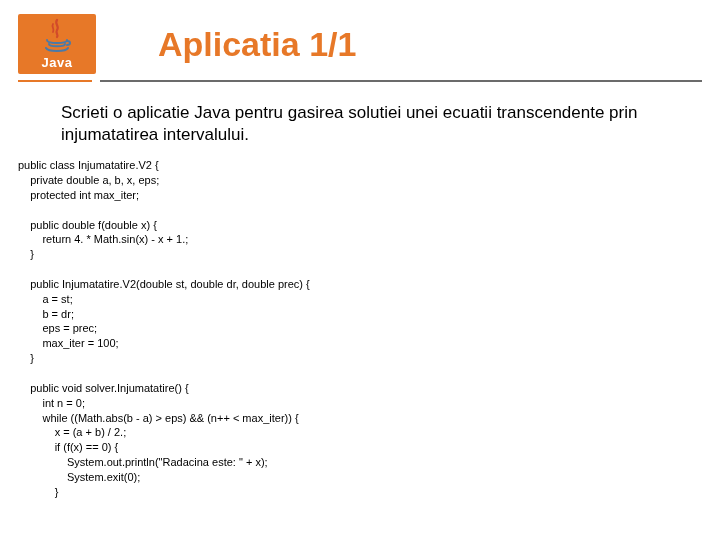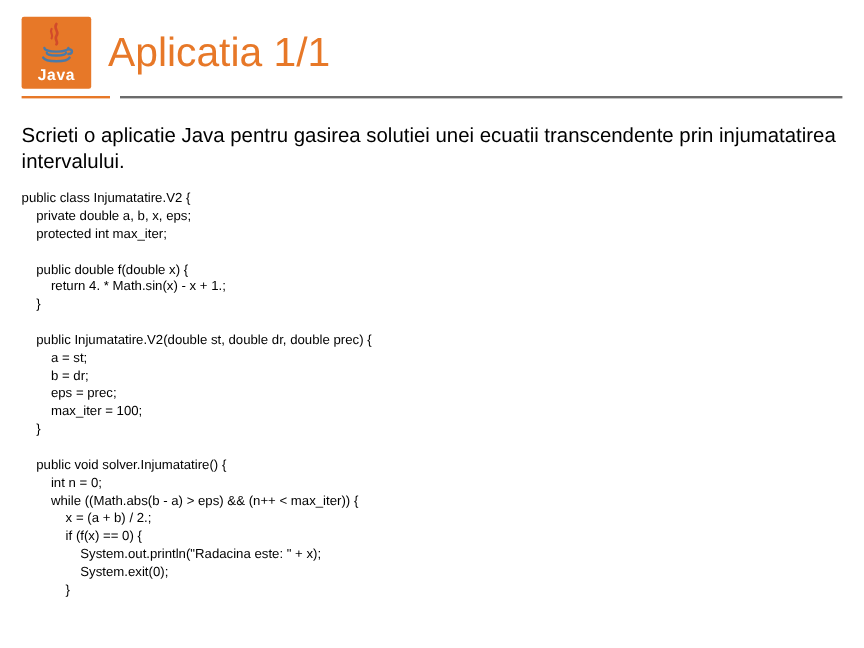--- a/index.html
+++ b/index.html
@@ -17,21 +17,21 @@
     height: 540px;
     box-sizing: border-box;
     padding: 14px 18px 0 18px;
   }
   .header {
     display: flex;
     align-items: center;
     gap: 14px;
   }
   .logo {
-    width: 58px;
+    width: 78px;
     height: 60px;
     background: #e77828;
     border-radius: 2px;
     position: relative;
     display: flex;
     flex-direction: column;
     align-items: center;
     justify-content: flex-start;
     padding-top: 4px;
     box-sizing: border-box;
@@ -48,23 +48,24 @@
     letter-spacing: 0.5px;
   }
   .title-row {
     flex: 1;
     display: flex;
     align-items: center;
     justify-content: space-between;
   }
   .title {
     font-size: 34px;
-    font-weight: normal;
+    font-weight: bold;
     color: #e77828;
     font-family: Verdana, Geneva, sans-serif;
+    margin-left: 48px;
   }
   .equation {
     font-size: 15px;
     font-weight: bold;
     color: #000000;
     font-family: Arial, sans-serif;
   }
   .underline {
     margin-top: 6px;
     height: 2px;
@@ -72,20 +73,21 @@
       #e77828 0px, #e77828 74px,
       rgba(0,0,0,0) 74px, rgba(0,0,0,0) 82px,
       #6b6b6b 82px, #6b6b6b 100%);
   }
   .desc {
     margin-top: 20px;
     font-size: 17px;
     color: #000000;
     line-height: 1.3;
     font-family: Verdana, Geneva, sans-serif;
+    margin-left: 43px;
   }
   .code {
     margin-top: 12px;
     font-family: Liberation Sans, sans-serif;
     font-size: 11px;
     line-height: 1.35;
     color: #000000;
     white-space: pre;
   }
 </style>

